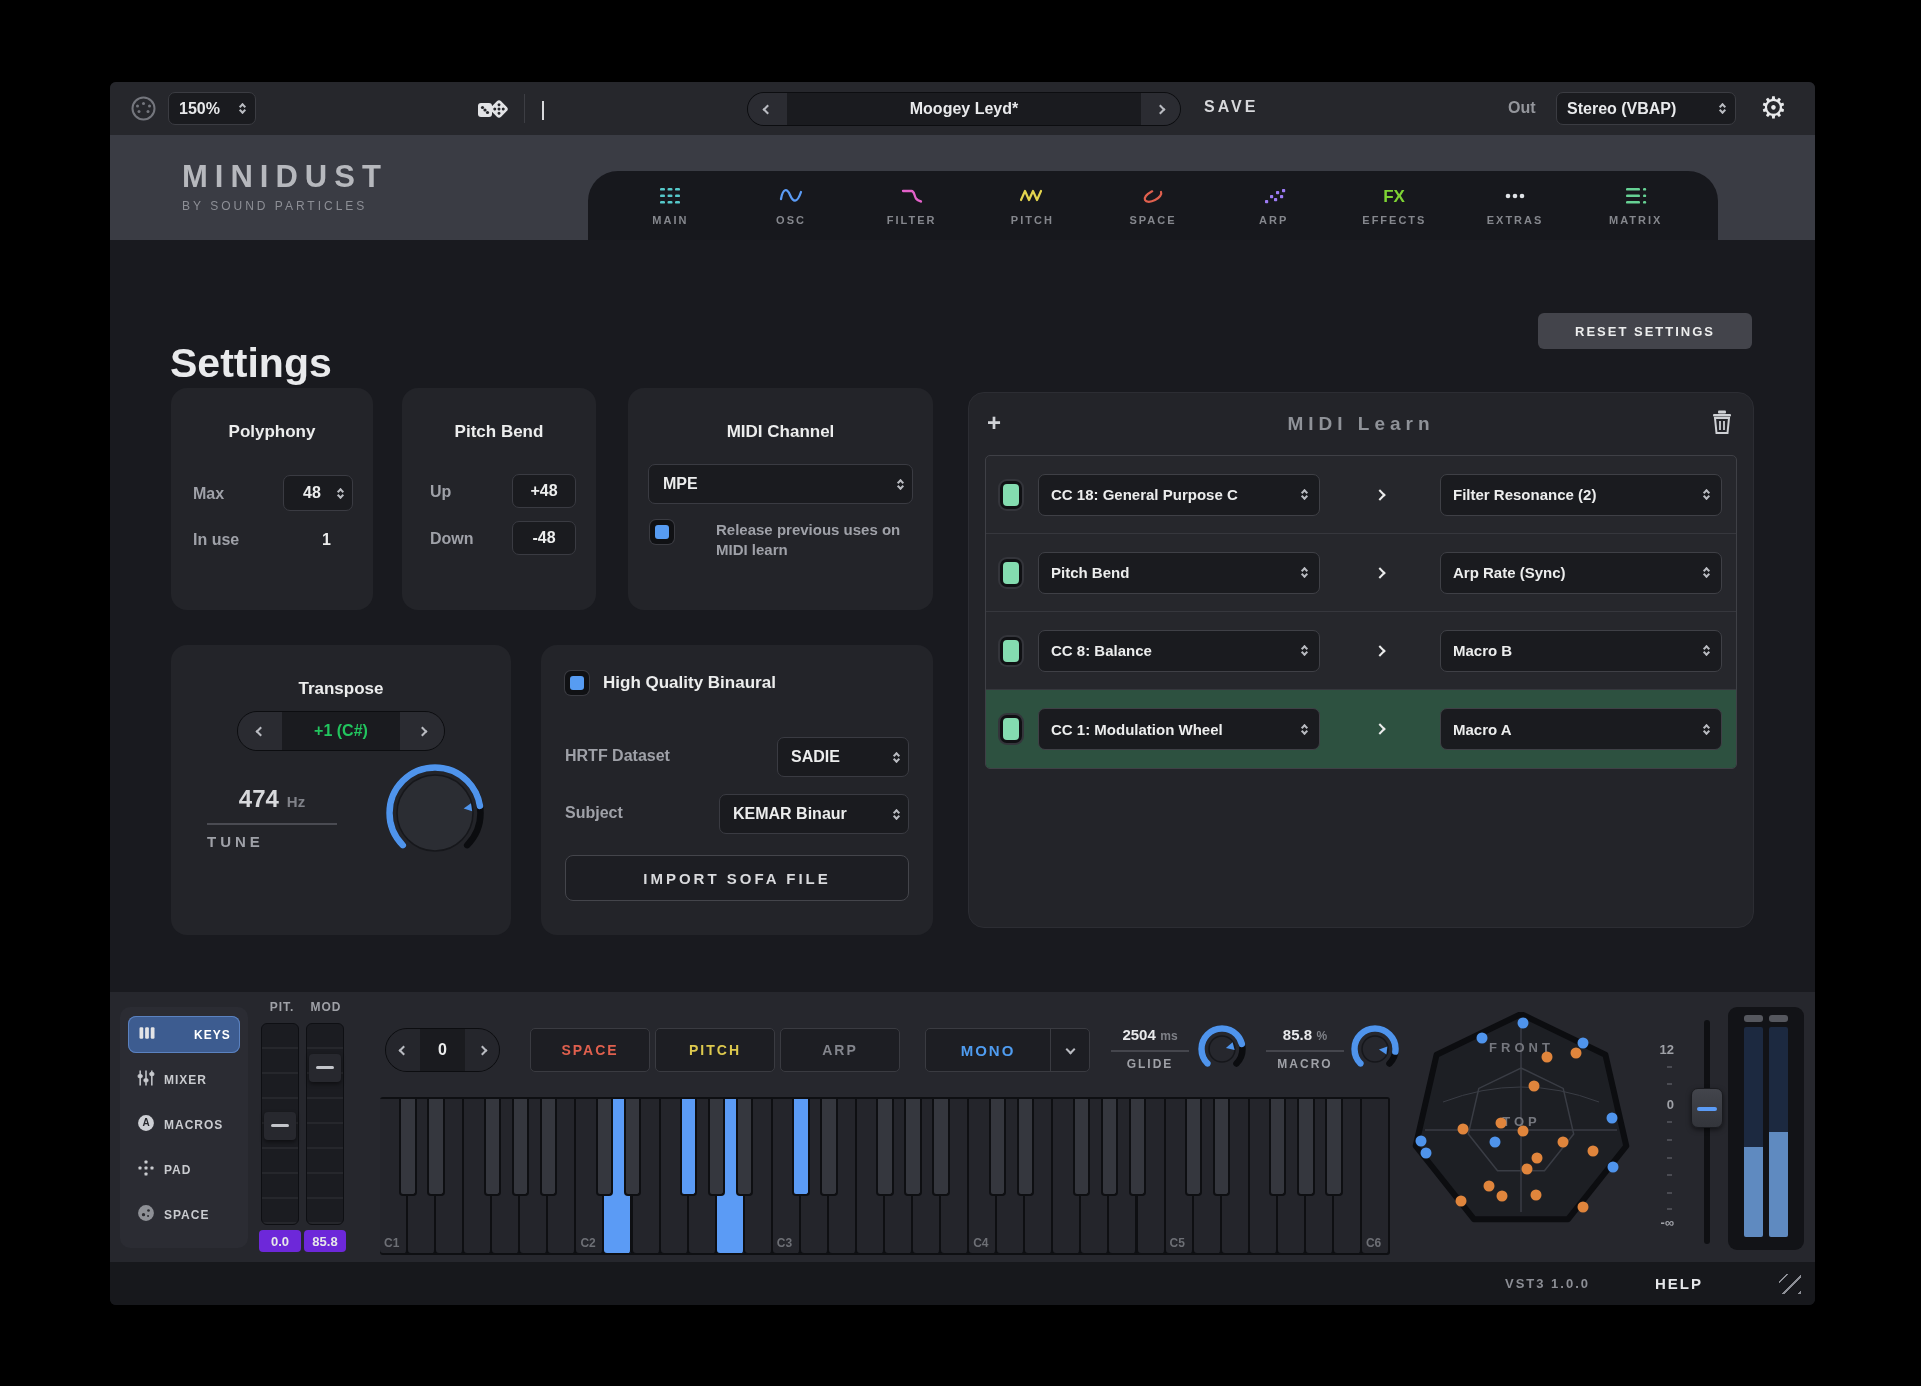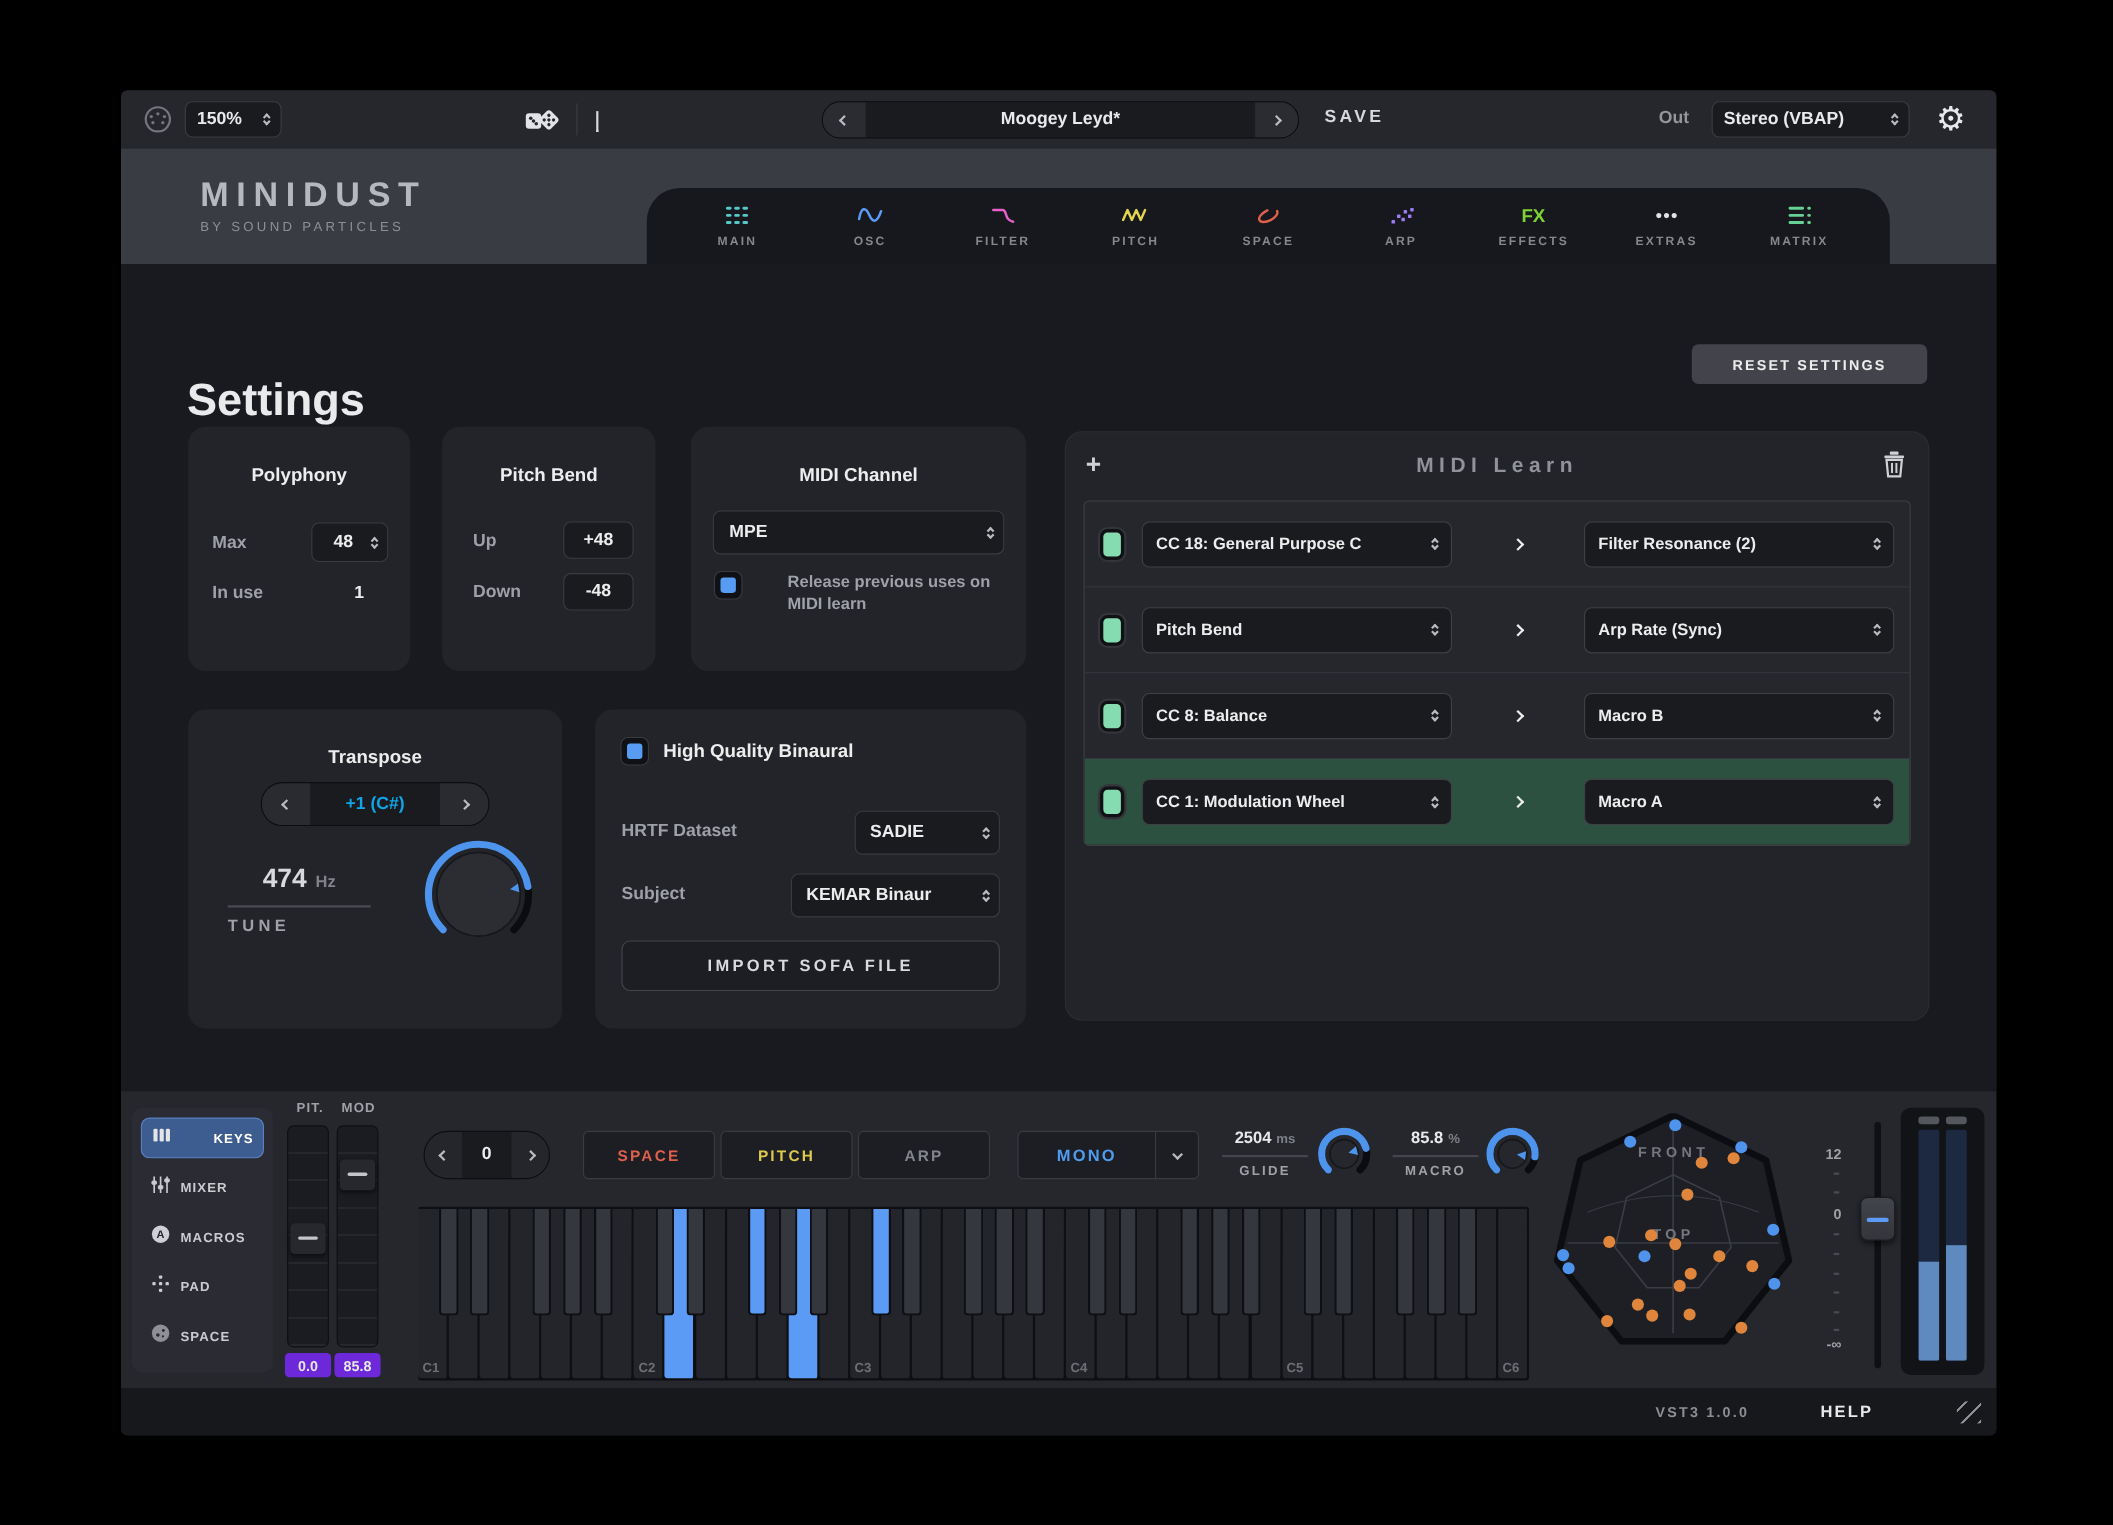--- a/index.html
+++ b/index.html
@@ -89,21 +89,21 @@
   
   .p-chan .chan-select { left:20px; right:20px; top:76px; height:40px; justify-content:flex-start; padding:0 14px; }
   .p-chan .chan-select .cv { flex:1; }
   .p-chan .rel-row { position:absolute; left:22px; top:132px; right:12px; display:flex; gap:14px; align-items:flex-start; }
   .p-chan .rel-label { color:#9fa1a8; font-size:15px; font-weight:bold; line-height:20px;margin-left:28px; }
 
   
   .t-nav { position:absolute; left:66px; top:66px; width:208px; height:40px; display:flex;
     background:#1a1b1f; border-radius:20px; overflow:hidden; border:1px solid #0c0d10; }
   .t-nav .pbtn { width:44px; background:#2a2b31; display:flex; align-items:center; justify-content:center; }
-  .t-nav .tval { flex:1; display:flex; align-items:center; justify-content:center; color:#0ea5e9;
+  .t-nav .tval { flex:1; display:flex; align-items:center; justify-content:center; color:#22c55e;
     font-size:16px; font-weight:bold; }
   .tune-block { position:absolute; left:36px; top:140px; width:130px; }
   .tune-line1 { display:flex; align-items:baseline; gap:8px; justify-content:center; }
   .tune-val { color:#d8d9dc; font-size:24px; font-weight:bold; }
   .tune-unit { color:#808289; font-size:15px; font-weight:bold; }
   .tune-rule { height:2px; background:#4a4b52; margin-top:10px; }
   .tune-label { color:#9fa1a8; font-size:15px; font-weight:bold; letter-spacing:4px; margin-top:8px; }
   .tune-knob { position:absolute; right:26px; top:118px; }
 
   

